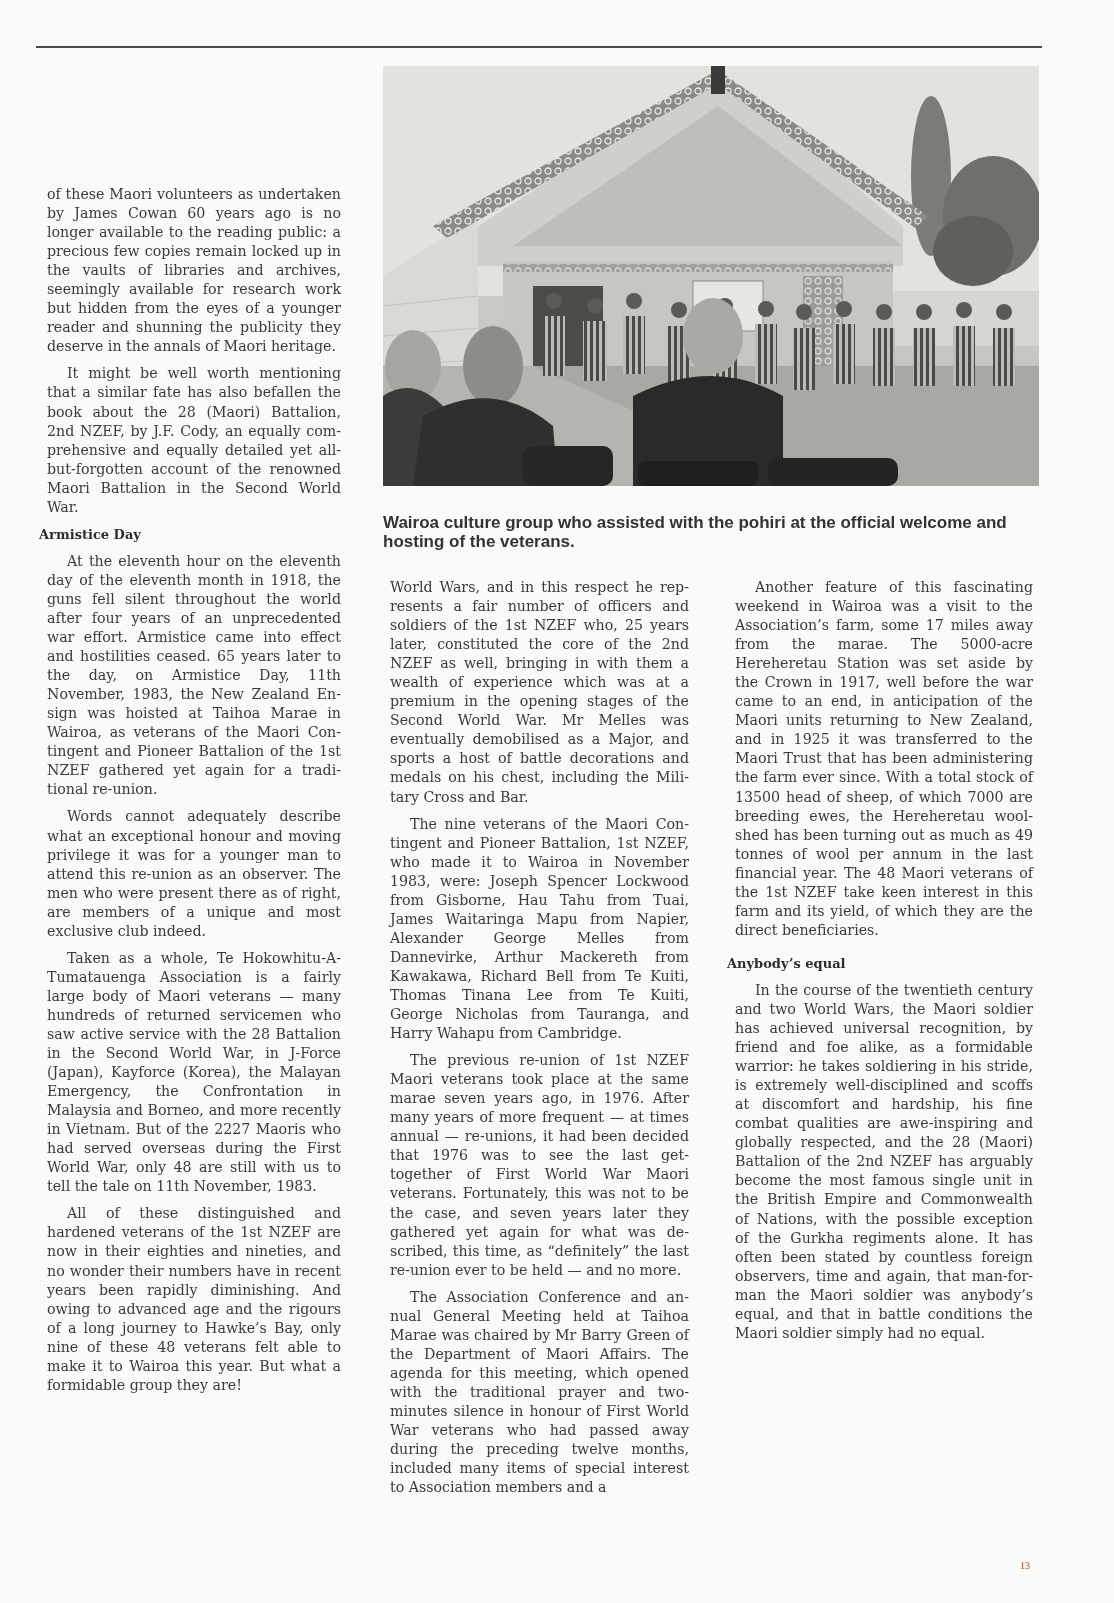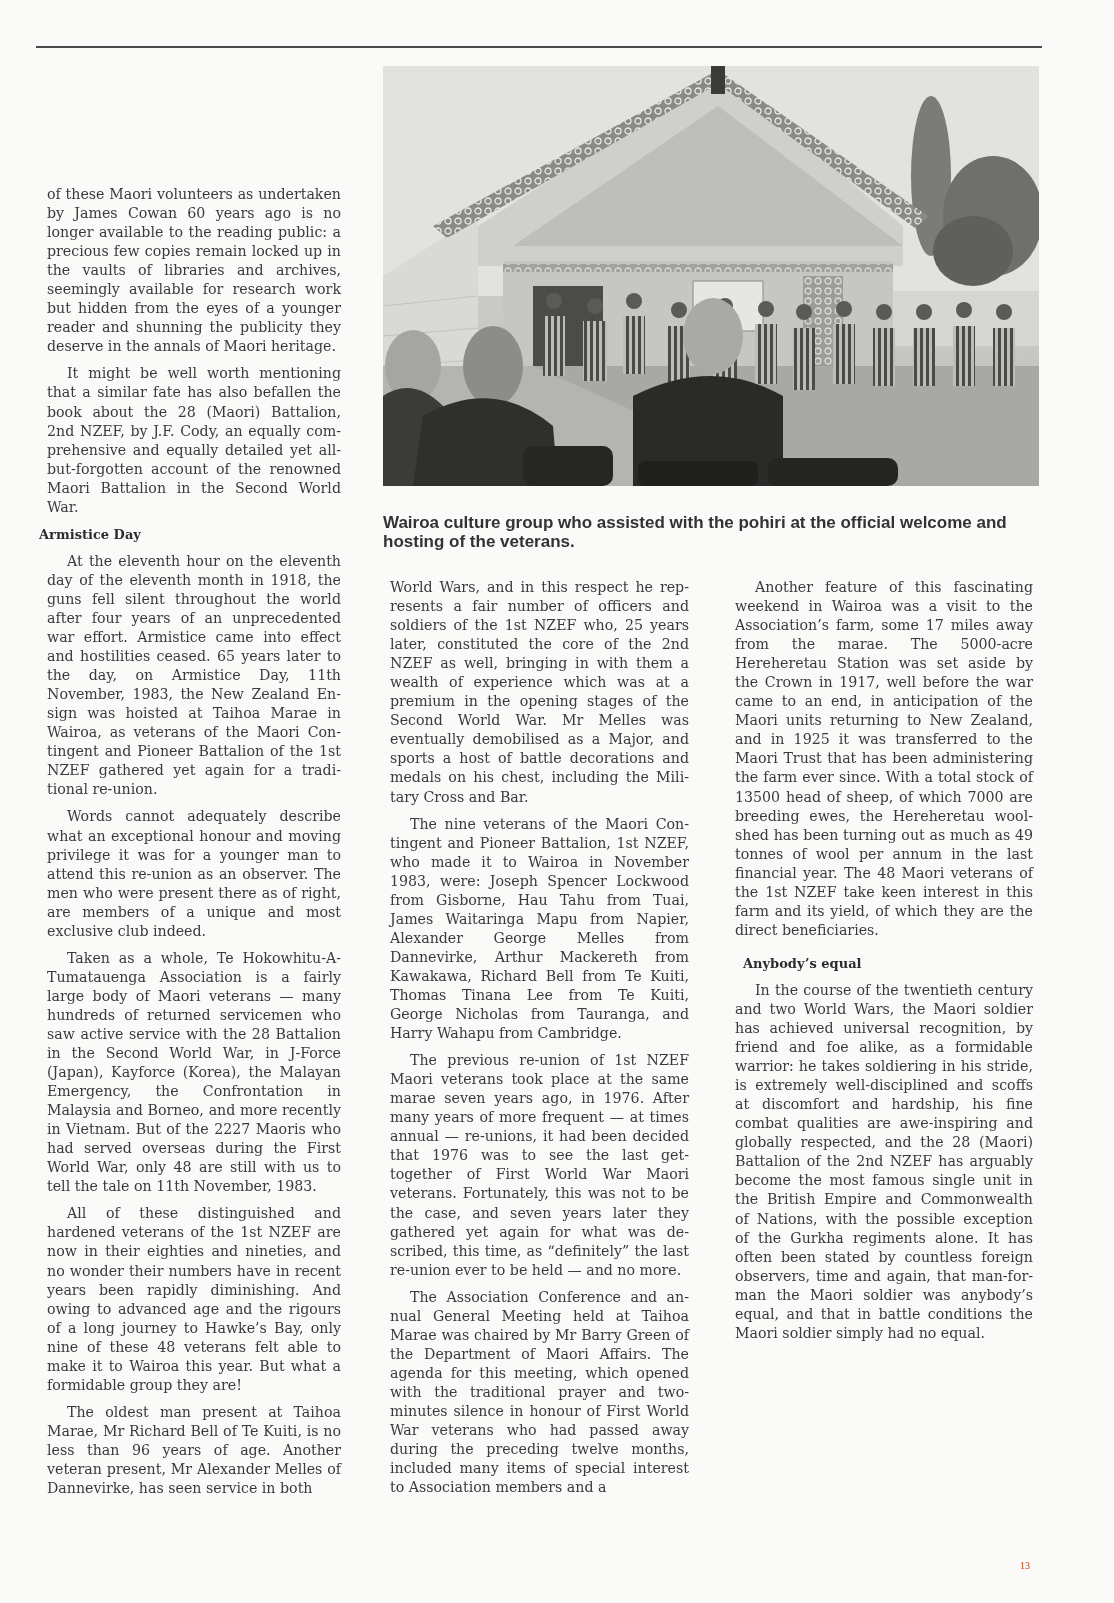--- a/index.html
+++ b/index.html
@@ -141,29 +141,28 @@
 <div class="caption">Wairoa culture group who assisted with the pohiri at the official welcome and hosting of the veterans.</div>
 
 <div class="col" id="col1">
   <p class="noindent">of these Maori volunteers as under­taken by James Cowan 60 years ago is no longer available to the reading pub­lic: a precious few copies remain locked up in the vaults of libraries and ar­chives, seemingly available for re­search work but hidden from the eyes of a younger reader and shunning the publicity they deserve in the annals of Maori heritage.</p>
   <p>It might be well worth mentioning that a similar fate has also befallen the book about the 28 (Maori) Battalion, 2nd NZEF, by J.F. Cody, an equally com­prehensive and equally detailed yet all-but-forgotten account of the renowned Maori Battalion in the Second World War.</p>
   <h3>Armistice Day</h3>
   <p>At the eleventh hour on the eleventh day of the eleventh month in 1918, the guns fell silent throughout the world after four years of an unprecedented war effort. Armistice came into effect and hostilities ceased. 65 years later to the day, on Armistice Day, 11th November, 1983, the New Zealand En­sign was hoisted at Taihoa Marae in Wairoa, as veterans of the Maori Con­tingent and Pioneer Battalion of the 1st NZEF gathered yet again for a tradi­tional re-union.</p>
   <p>Words cannot adequately describe what an exceptional honour and mov­ing privilege it was for a younger man to attend this re-union as an observer. The men who were present there as of right, are members of a unique and most exclusive club indeed.</p>
   <p>Taken as a whole, Te Hokowhitu-A-Tumatauenga Association is a fairly large body of Maori veterans — many hundreds of returned servicemen who saw active service with the 28 Bat­talion in the Second World War, in J-Force (Japan), Kayforce (Korea), the Malayan Emergency, the Confrontation in Malaysia and Borneo, and more re­cently in Vietnam. But of the 2227 Maoris who had served overseas dur­ing the First World War, only 48 are still with us to tell the tale on 11th November, 1983.</p>
   <p>All of these distinguished and hardened veterans of the 1st NZEF are now in their eighties and nineties, and no wonder their numbers have in re­cent years been rapidly diminishing. And owing to advanced age and the rigours of a long journey to Hawke’s Bay, only nine of these 48 veterans felt able to make it to Wairoa this year. But what a formidable group they are!</p>
-  <p>The oldest man present at Taihoa Marae, Mr Richard Bell of Te Kuiti, is no less than 96 years of age. Another veteran present, Mr Alexander Melles of Dannevirke, has seen service in both</p>
 </div>
 
 <div class="col" id="col2">
   <p class="noindent">World Wars, and in this respect he rep­resents a fair number of officers and soldiers of the 1st NZEF who, 25 years later, constituted the core of the 2nd NZEF as well, bringing in with them a wealth of experience which was at a premium in the opening stages of the Second World War. Mr Melles was eventually demobilised as a Major, and sports a host of battle decorations and medals on his chest, including the Mili­tary Cross and Bar.</p>
   <p>The nine veterans of the Maori Con­tingent and Pioneer Battalion, 1st NZEF, who made it to Wairoa in November 1983, were: Joseph Spencer Lockwood from Gisborne, Hau Tahu from Tuai, James Waitaringa Mapu from Napier, Alexander George Melles from Dannevirke, Arthur Mackereth from Kawakawa, Richard Bell from Te Kuiti, Thomas Tinana Lee from Te Kuiti, George Nicholas from Tauranga, and Harry Wahapu from Cambridge.</p>
   <p>The previous re-union of 1st NZEF Maori veterans took place at the same marae seven years ago, in 1976. After many years of more frequent — at times annual — re-unions, it had been decided that 1976 was to see the last get-together of First World War Maori veterans. Fortunately, this was not to be the case, and seven years later they gathered yet again for what was de­scribed, this time, as “definitely” the last re-union ever to be held — and no more.</p>
   <p>The Association Conference and an­nual General Meeting held at Taihoa Marae was chaired by Mr Barry Green of the Department of Maori Affairs. The agenda for this meeting, which opened with the traditional prayer and two-minutes silence in honour of First World War veterans who had passed away during the preceding twelve mon­ths, included many items of special in­terest to Association members and a</p>
 </div>
 
 <div class="col" id="col3">
   <p>Another feature of this fascinating weekend in Wairoa was a visit to the Association’s farm, some 17 miles away from the marae. The 5000-acre Hereheretau Station was set aside by the Crown in 1917, well before the war came to an end, in anticipation of the Maori units returning to New Zealand, and in 1925 it was transferred to the Maori Trust that has been admin­istering the farm ever since. With a total stock of 13500 head of sheep, of which 7000 are breeding ewes, the Hereheretau wool-shed has been turn­ing out as much as 49 tonnes of wool per annum in the last financial year. The 48 Maori veterans of the 1st NZEF take keen interest in this farm and its yield, of which they are the direct bene­ficiaries.</p>
-  <h3 style="margin-top:14px; margin-bottom:8px;margin-left:16px;">Anybody’s equal</h3>
+  <h3 style="margin-top:14px; margin-bottom:8px;">Anybody’s equal</h3>
   <p>In the course of the twentieth cen­tury and two World Wars, the Maori soldier has achieved universal recog­nition, by friend and foe alike, as a for­midable warrior: he takes soldiering in his stride, is extremely well-disciplined and scoffs at discomfort and hardship, his fine combat qualities are awe-in­spiring and globally respected, and the 28 (Maori) Battalion of the 2nd NZEF has arguably become the most famous single unit in the British Empire and Commonwealth of Nations, with the possible exception of the Gurkha regi­ments alone. It has often been stated by countless foreign observers, time and again, that man-for-man the Maori soldier was anybody’s equal, and that in battle conditions the Maori soldier simply had no equal.</p>
 </div>
 
 <div class="page-number">13</div>
 
 </body></html>

